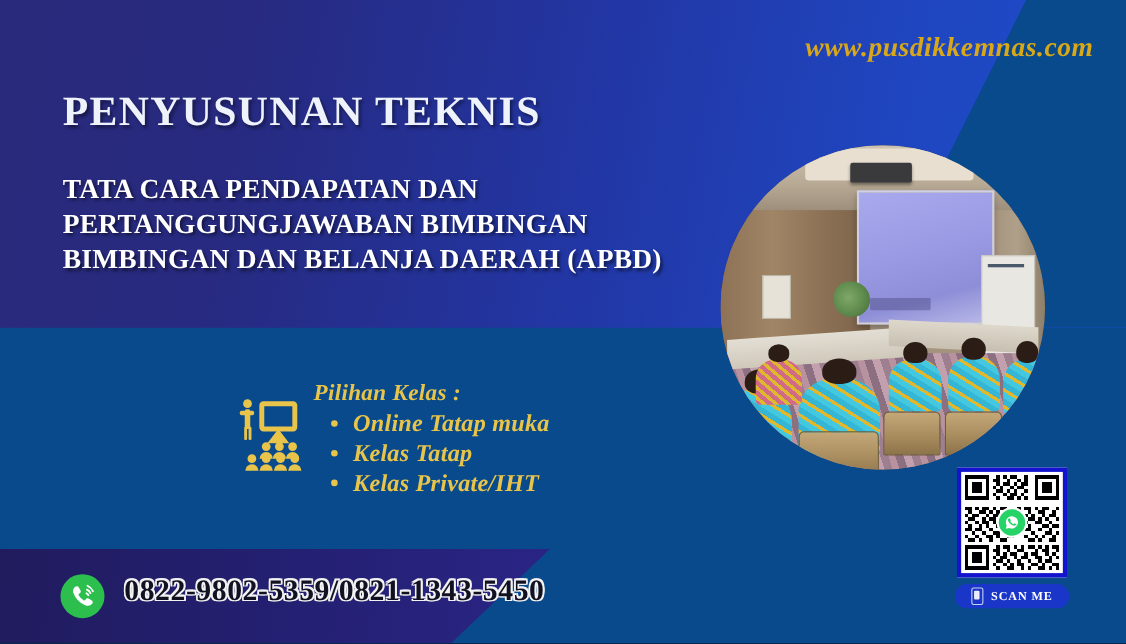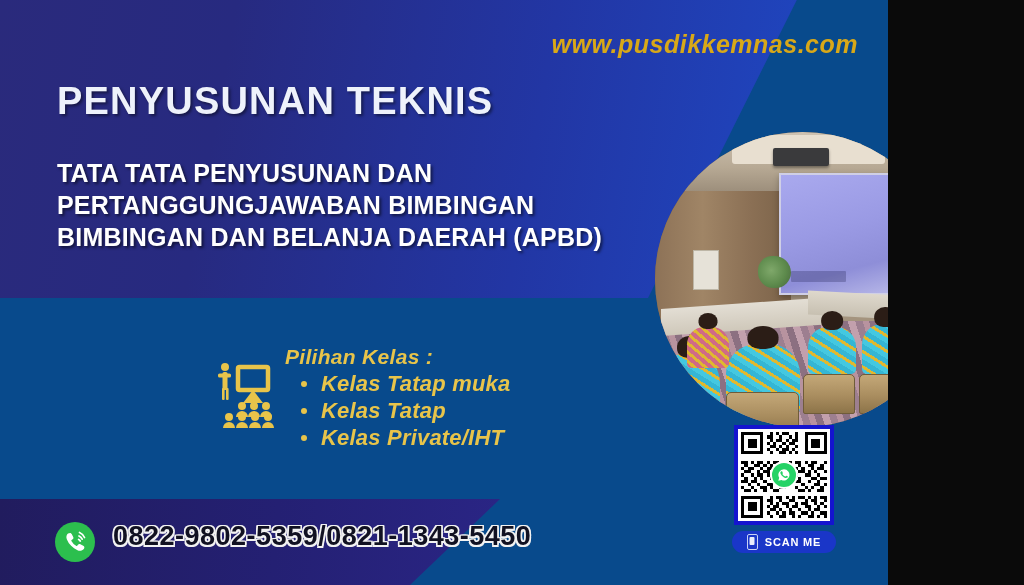--- a/index.html
+++ b/index.html
@@ -2,24 +2,24 @@
 <html><head>
 <meta charset="utf-8">
 <style>
   html, body {
     margin: 0;
     padding: 0;
     background: #0a0a0a;
   }
   #banner {
     position: relative;
-    width: 888px;
+    width: 1024px;
     height: 585px;
     overflow: hidden;
-    font-family: Liberation Sans, sans-serif;
+    font-family: Liberation Serif, serif;
     background: #084a8c;
   }
 
   
   .bg-base {
     position: absolute;
     inset: 0;
     background: #084a8c;
   }
   .bg-top-gradient {
@@ -334,21 +334,21 @@
   <div class="bg-base"></div>
   <div class="bg-top-gradient"></div>
   <div class="bg-top-wedge-2"></div>
   <div class="bg-bottom-bar-full"></div>
 
   <div class="site-url">www.pusdikkemnas.com</div>
 
   <div class="main-title">PENYUSUNAN TEKNIS</div>
 
   <div class="subtitle">
-    <div>TATA TATA PENYUSUNAN DAN</div>
+    <div>TATA CARA PENDAPATAN DAN</div>
     <div>PERTANGGUNGJAWABAN BIMBINGAN</div>
     <div>BIMBINGAN DAN BELANJA DAERAH (APBD)</div>
   </div>
 
   <div class="classes-block">
     <svg class="classes-icon" viewBox="0 0 72 72">
       <g fill="#e8c44a">
         <circle cx="13" cy="8" r="4"></circle>
         <rect x="10.5" y="13" width="5" height="18" rx="1.6"></rect>
         <rect x="6" y="14.5" width="13" height="4" rx="1.6"></rect>
@@ -372,21 +372,21 @@
           <circle cx="43" cy="58" r="4"></circle>
             <path d="M37 69 a6 6 0 0 1 12 0 z"></path>
           <circle cx="56" cy="58" r="4"></circle>
             <path d="M50 69 a6 6 0 0 1 12 0 z"></path>
         </g>
       </g>
     </svg>
     <div class="classes-text">
       <div class="classes-heading">Pilihan Kelas :</div>
       <ul class="classes-list">
-        <li>Kelas Tatap muka</li>
+        <li>Online Tatap muka</li>
         <li>Kelas Tatap</li>
         <li>Kelas Private/IHT</li>
       </ul>
     </div>
   </div>
 
   <div class="photo-circle">
     <div class="photo-inner">
       <div class="ph-wall-wood"></div>
       <div class="ph-wall-mid"></div>

